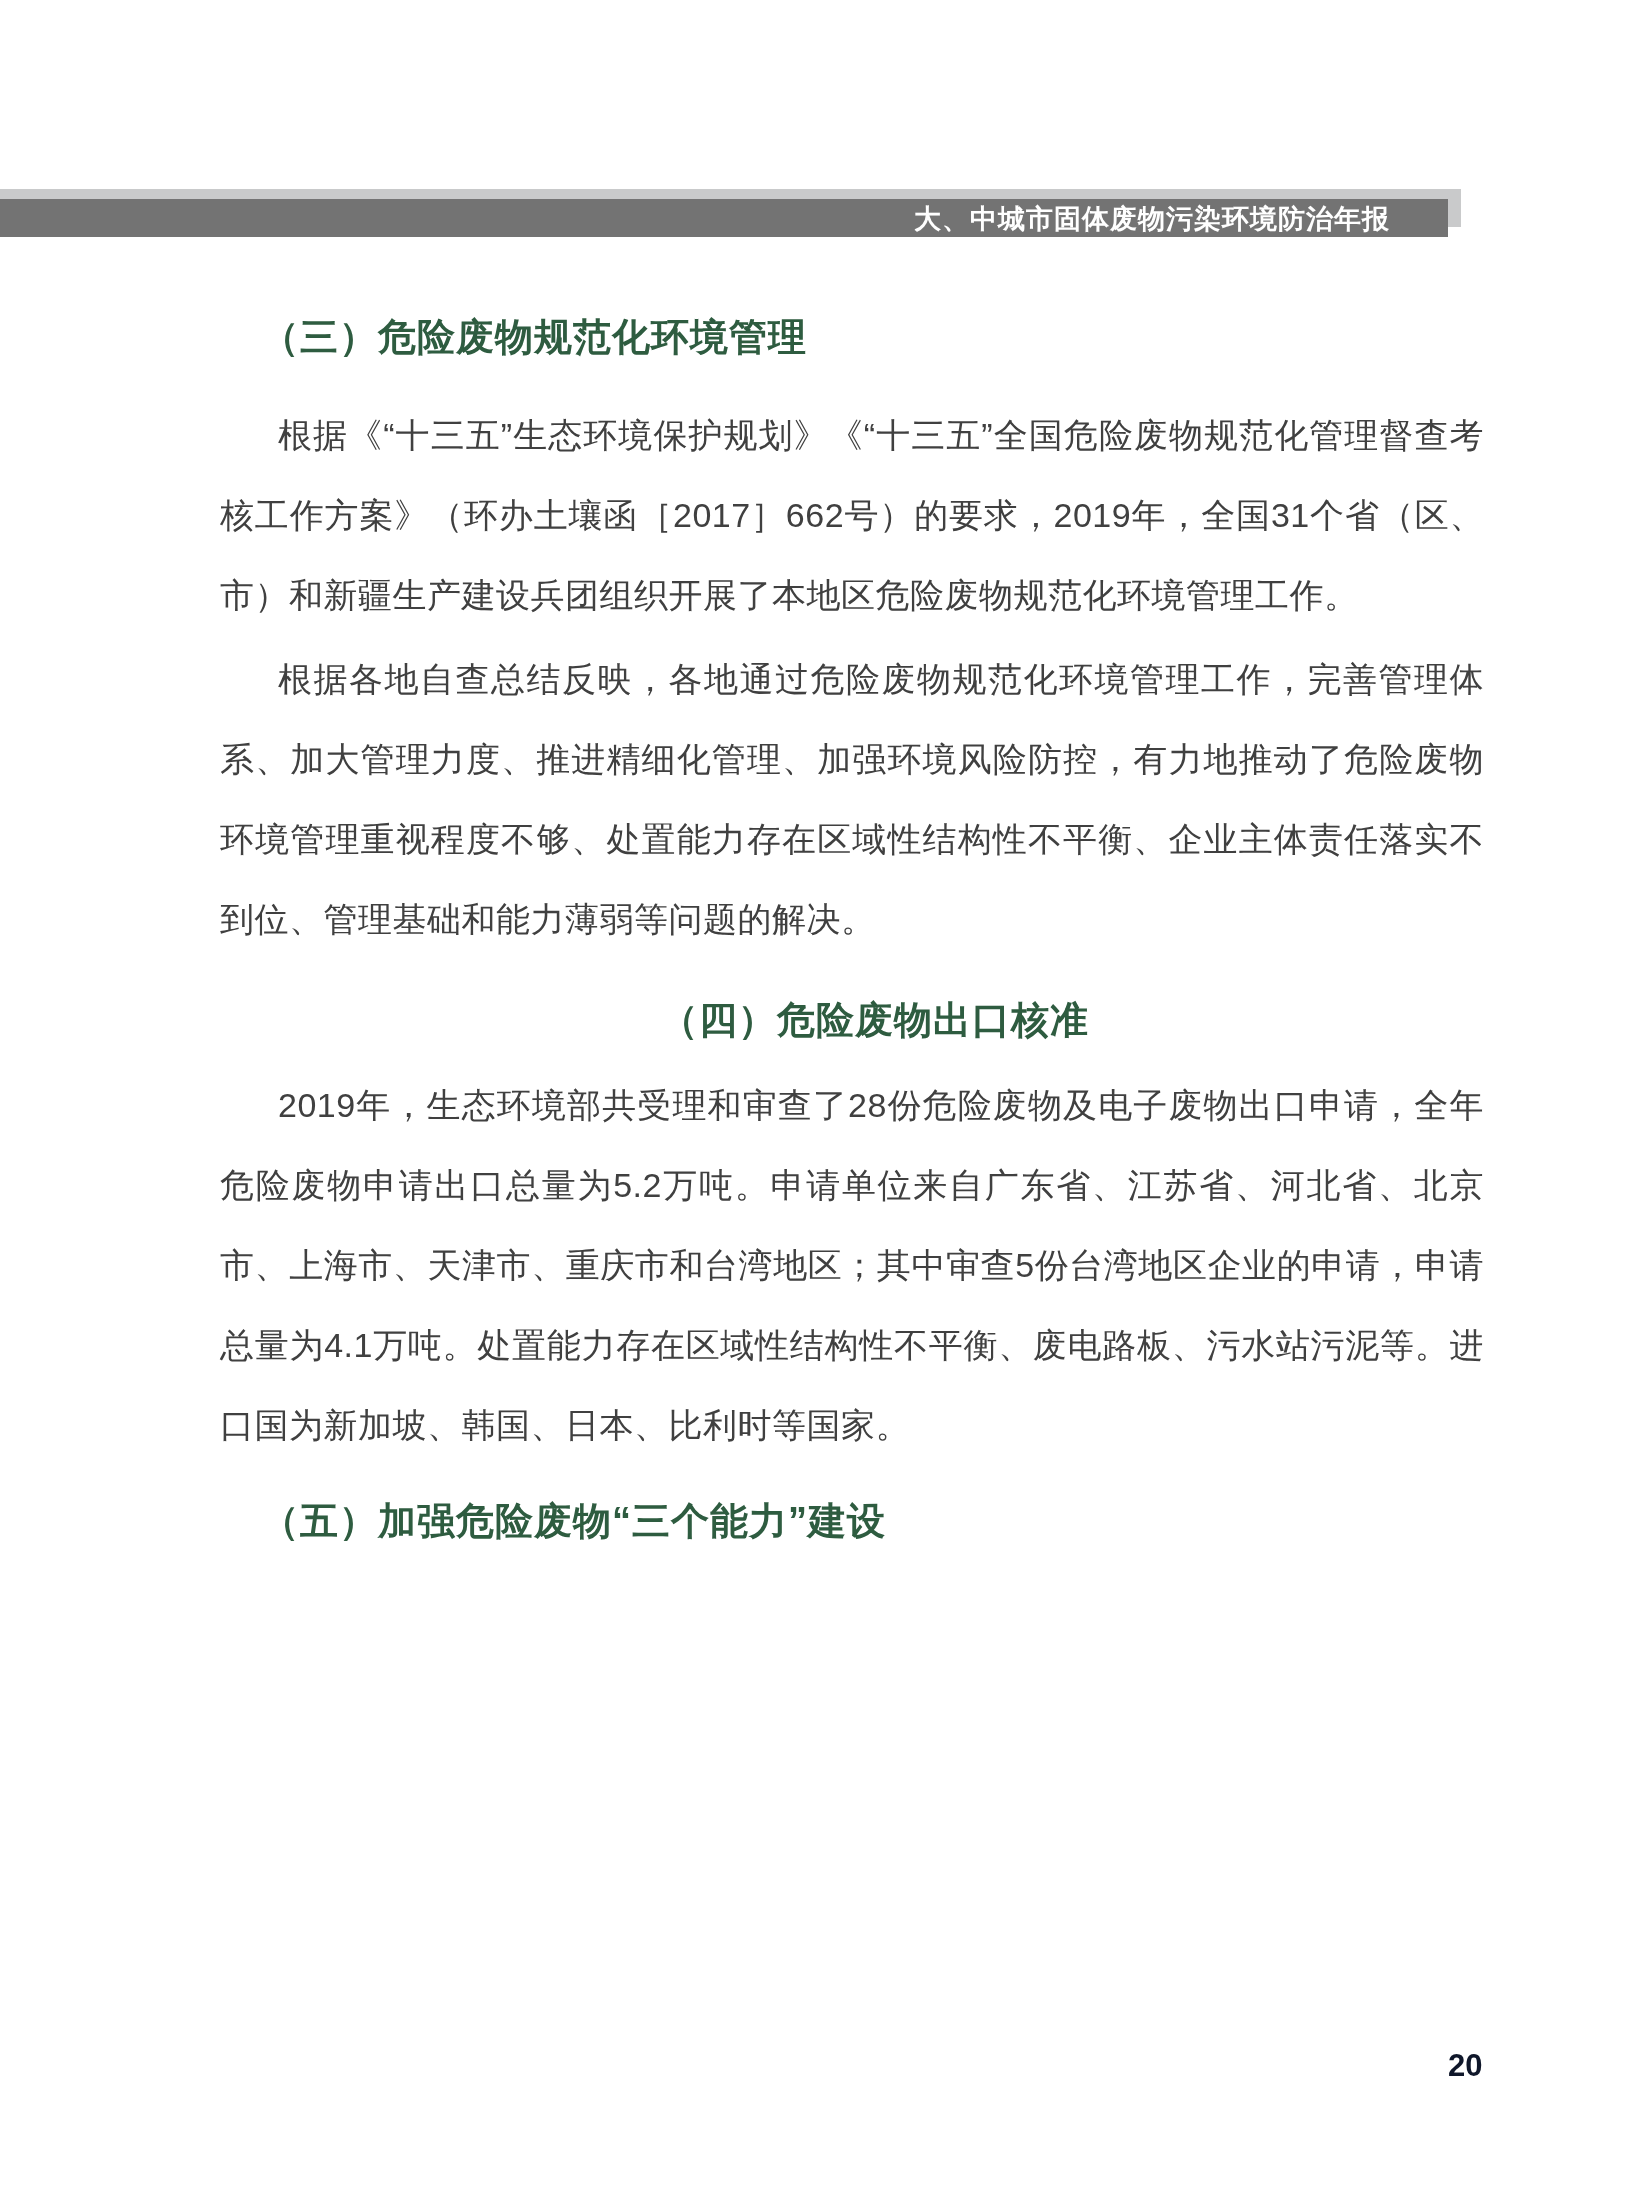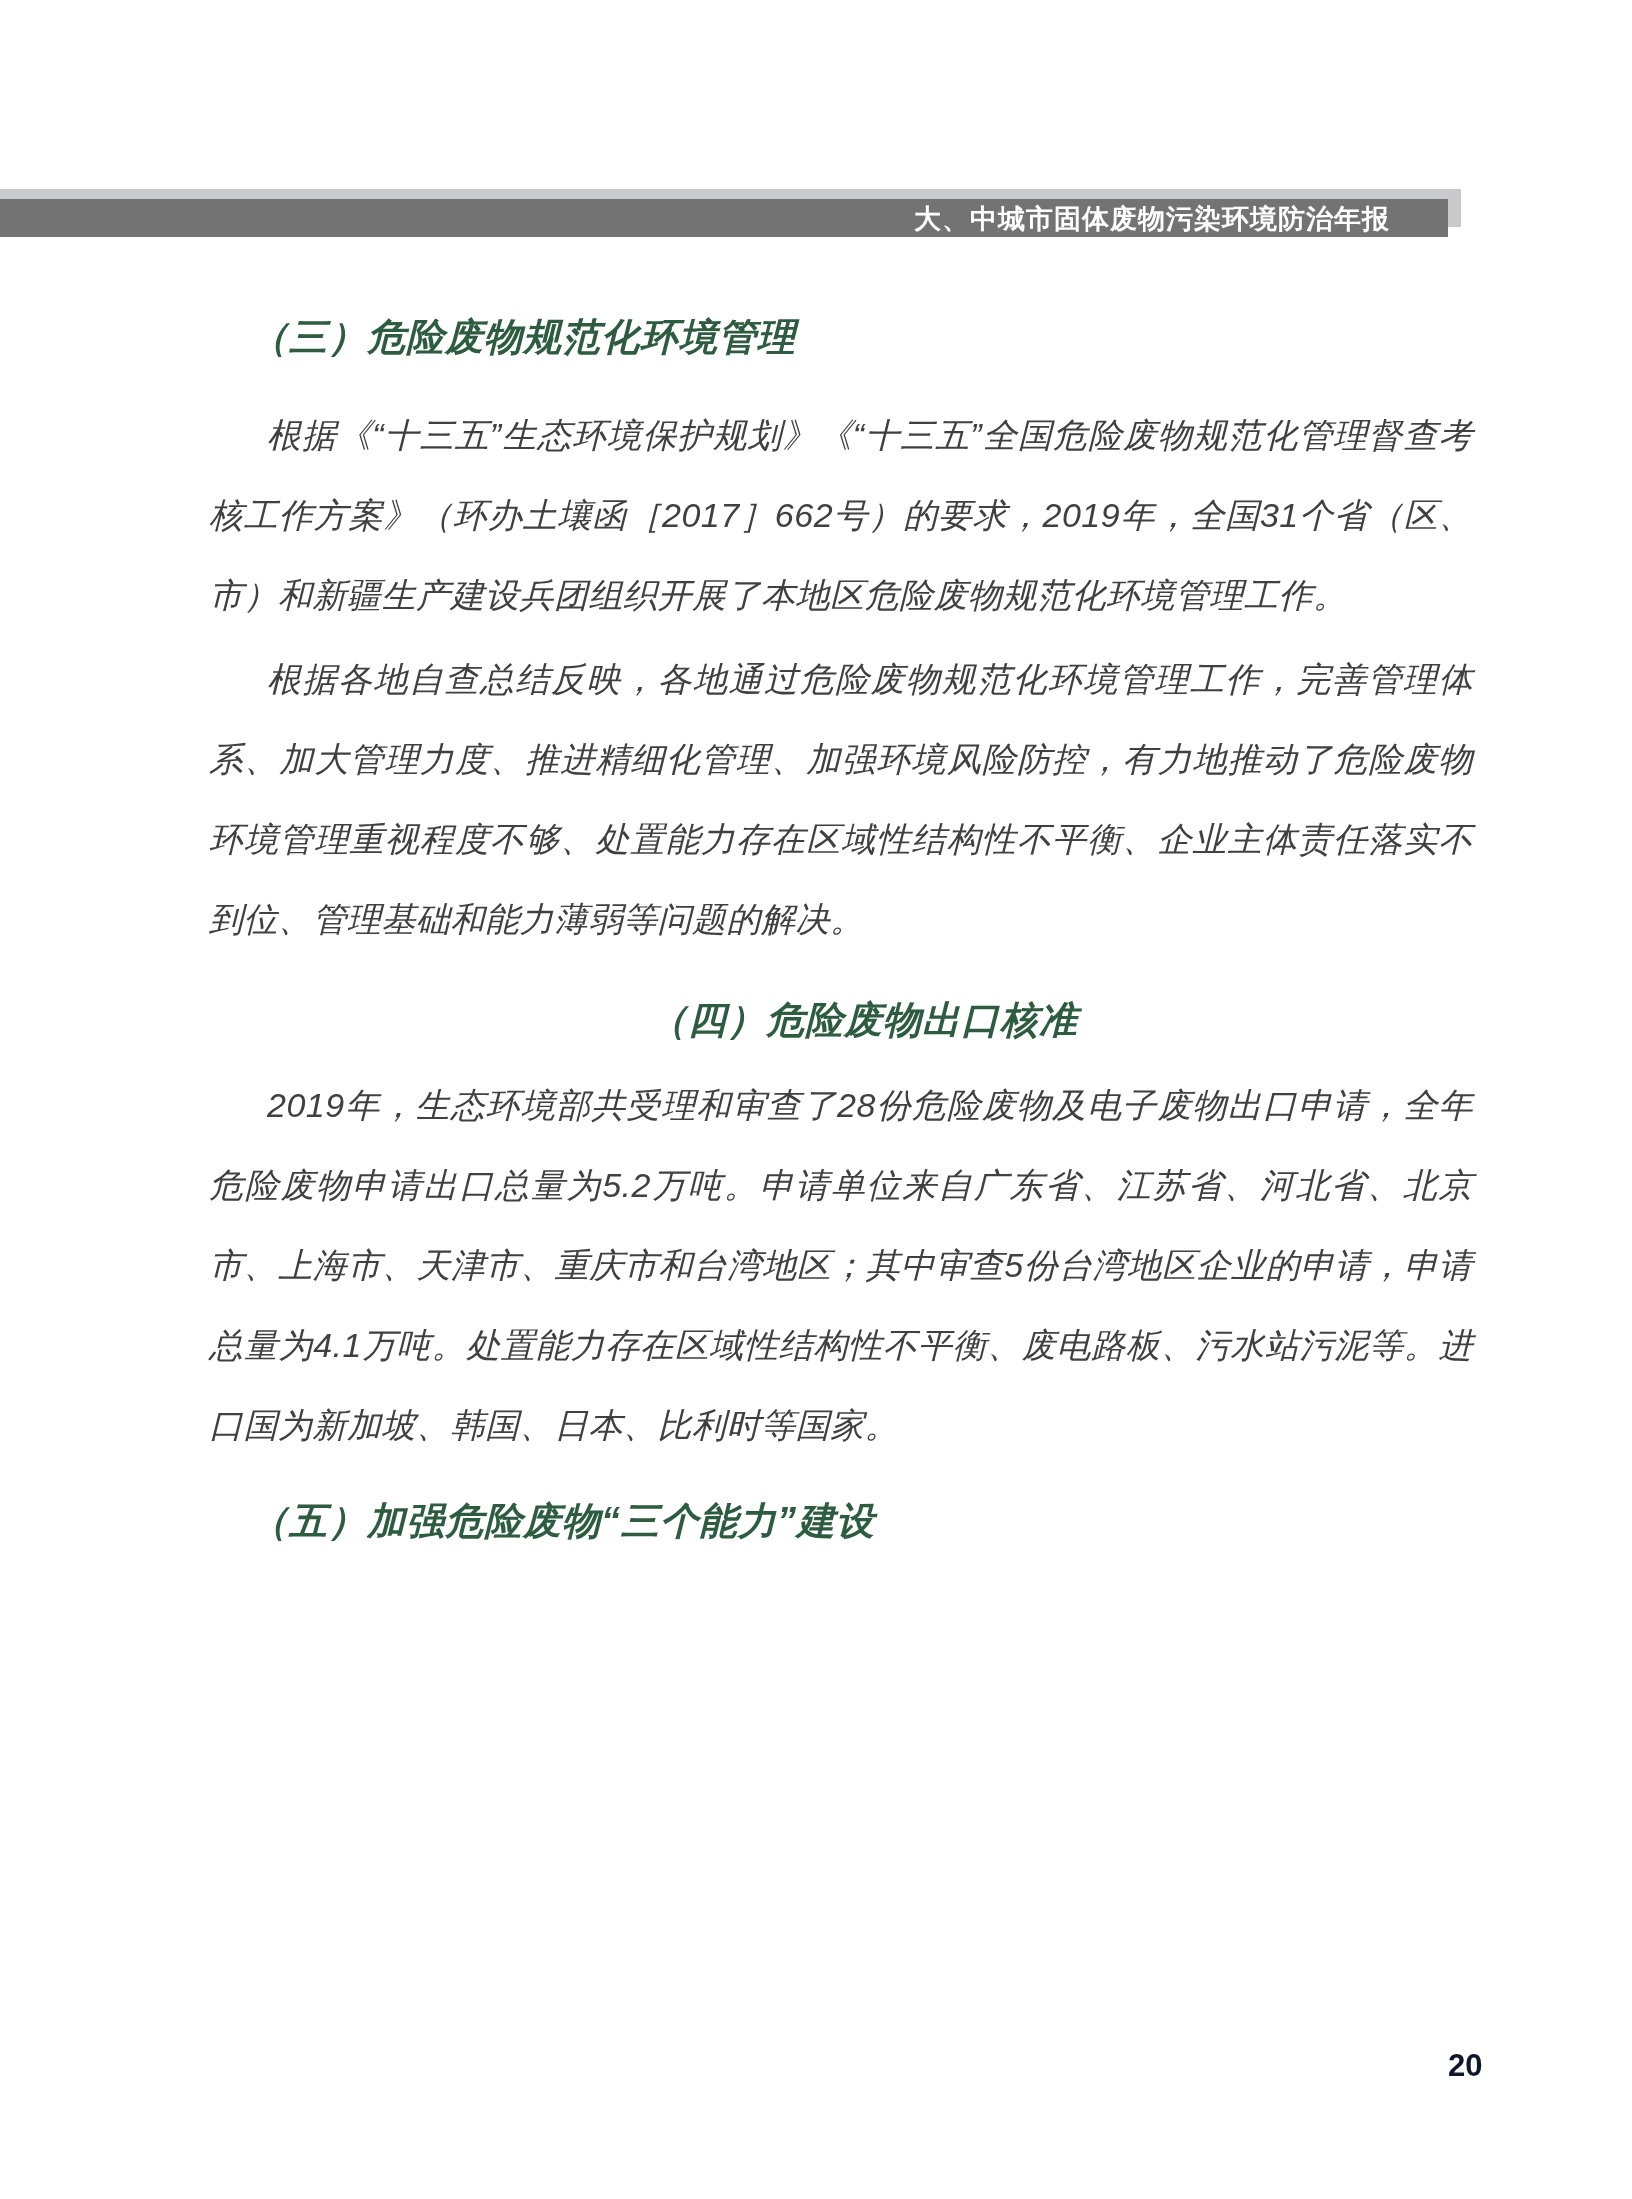--- a/index.html
+++ b/index.html
@@ -42,24 +42,23 @@
   .header-bar span {
     color: #ffffff;
     font-size: 27px;
     font-weight: bold;
     letter-spacing: 1px;
     white-space: nowrap;
   }
   
   .content {
     position: absolute;
-    left: 205px;
+    left: 216px;
     top: 312px;
     width: 1272px;
-    font-style: italic;
   }
   h2.section-heading {
     margin: 0;
     padding: 0 0 0 45px;
     color: #2e5c40;
     font-size: 38px;
     line-height: 50px;
     font-weight: bold;
     letter-spacing: 1px;
   }

